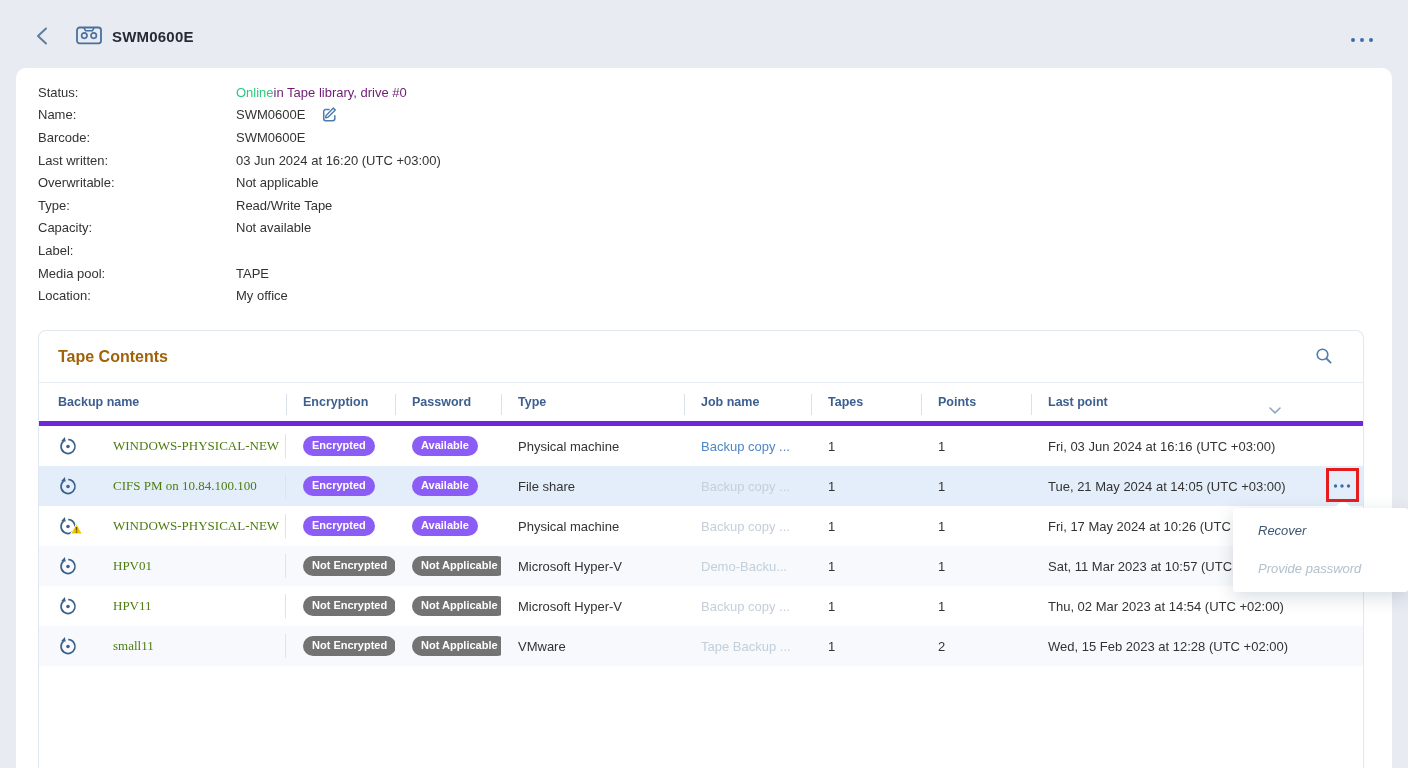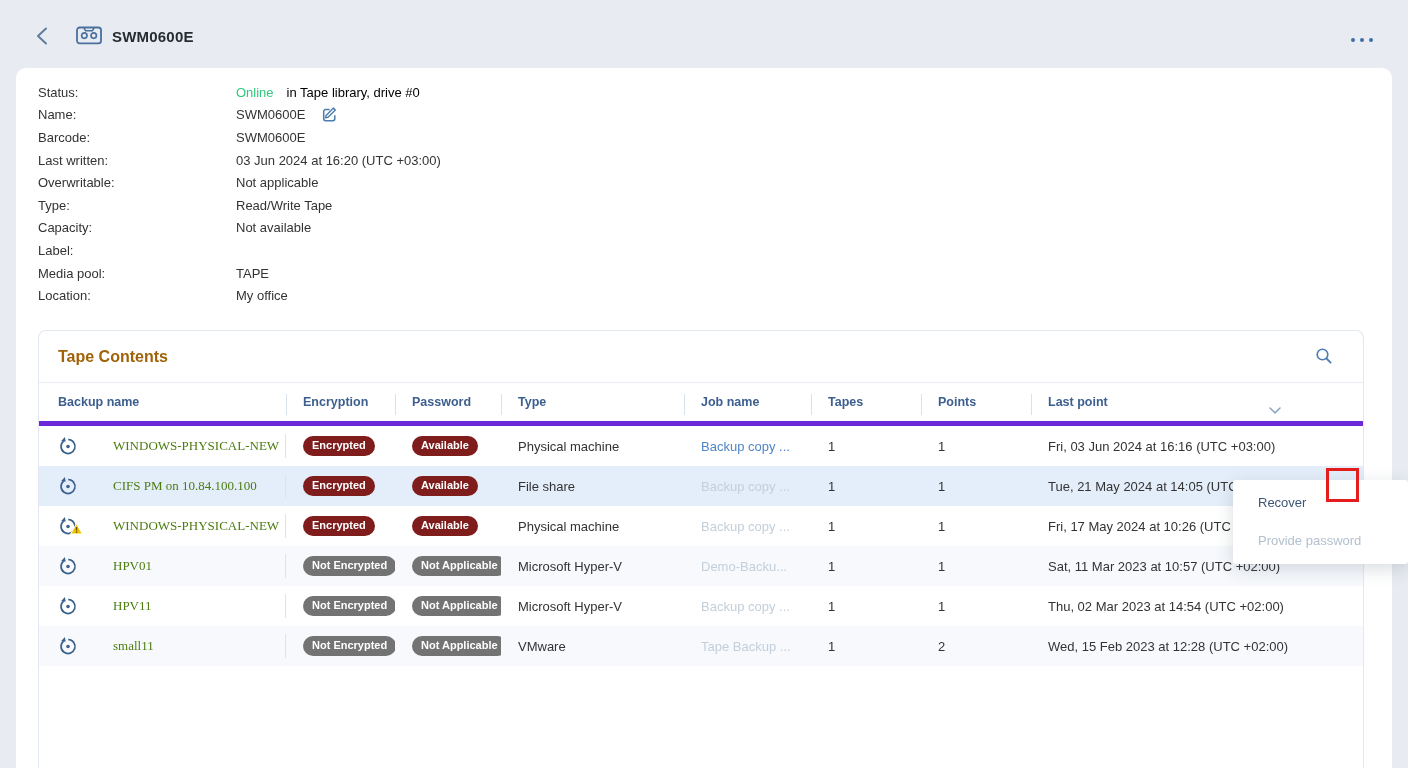--- a/index.html
+++ b/index.html
@@ -15,21 +15,21 @@
 
   
   .panel { position:absolute; left:16px; top:68px; width:1376px; height:700px; background:#ffffff; border-radius:10px 10px 0 0; }
 
   
   .details { position:absolute; left:22px; top:13px; }
   .detail-row { height:22.6px; display:flex; align-items:center; font-size:13px; color:#333333; }
   .detail-label { width:198px; }
   .detail-value { display:flex; align-items:center; }
   .status-online { color:#2fc87e; }
-  .status-note { margin-left:13px; color:#000000; }
+  .status-note { color:#701a75; }
   .edit-btn { margin-left:16px; width:18px; height:18px; display:inline-flex; cursor:pointer; }
 
   
   .card { position:absolute; left:22px; top:262px; width:1326px; bottom:0;
           border:1px solid #e2e8ef; border-bottom:none; border-radius:8px 8px 0 0; background:#fff; }
   .card-header { height:52px; border-bottom:1px solid #e8edf3; display:flex; align-items:center; padding-left:19px; position:relative; }
   .card-title { font-size:16px; font-weight:bold; color:#a16207; }
   .search-btn { position:absolute; right:26px; top:14px; width:24px; height:24px; cursor:pointer; }
 
   .grid-cols { display:grid; grid-template-columns:247px 109px 106px 183px 127px 110px 110px minmax(0,1fr); }
@@ -43,32 +43,32 @@
   .row { height:40px; position:relative; cursor:pointer; }
   .row.alt { background:#f7f9fc; }
   .row.selected { background:#e4eefa; }
   .td { display:flex; align-items:center; padding-left:17px; font-size:13px; color:#333333; white-space:nowrap; overflow:hidden; }
   .td-name { padding-left:19px; position:relative; color:#4d7c0f; overflow:visible;font-family:Liberation Serif, serif; }
   .td-name::after { content:''; position:absolute; right:0; top:8px; bottom:8px; width:1px; background:#dbe3ec; }
   .row-icon { position:relative; width:20px; height:20px; margin-right:35px; flex:none; }
   .warn-overlay { position:absolute; right:-5px; bottom:-3px; }
 
   .badge { display:inline-block; padding:3px 9px; border-radius:10px; font-size:11px; font-weight:bold; color:#ffffff; line-height:1.25; }
-  .badge.green { background:#7f1d1d; }
+  .badge.green { background:#8b5cf6; }
   .badge.gray  { background:#737373; }
 
   .job-link  { color:#4f86c6; }
   .job-muted { color:#c3cfdb; }
 
   .row-ellipsis { position:absolute; right:8px; top:8px; width:26px; height:24px; display:flex; align-items:center; justify-content:center; cursor:pointer; }
 
   
   .annotation-rect { position:absolute; left:1326px; top:468px; width:33px; height:34px; border:3px solid #e51c1c; z-index:60; pointer-events:none; }
   .menu-caret { position:absolute; left:1334px; top:500px; width:0; height:0; border-left:9px solid transparent; border-right:9px solid transparent; border-bottom:8px solid #ffffff; z-index:55; }
-  .context-menu { position:absolute; left:1233px; top:480px; width:175px; height:84px; background:#ffffff; border-radius:3px; box-shadow:0 5px 18px rgba(46,66,94,.18); z-index:54; padding-top:3px; }
+  .context-menu { position:absolute; left:1233px; top:508px; width:175px; height:84px; background:#ffffff; border-radius:3px; box-shadow:0 5px 18px rgba(46,66,94,.18); z-index:54; padding-top:3px;font-style:italic; }
   .menu-item { height:38px; display:flex; align-items:center; padding-left:25px; font-size:13px; color:#3d5574; cursor:pointer; }
   .menu-item.disabled { color:#b3c0ce; }
 </style>
 </head>
 <body>
 
 <div class="top-header">
   <span class="back-btn">
     <svg width="13" height="18" viewBox="0 0 13 18">
         <polyline points="11,1.5 3,9 11,16.5" fill="none" stroke="#5f7d9e" stroke-width="2" stroke-linecap="round" stroke-linejoin="round"></polyline>

